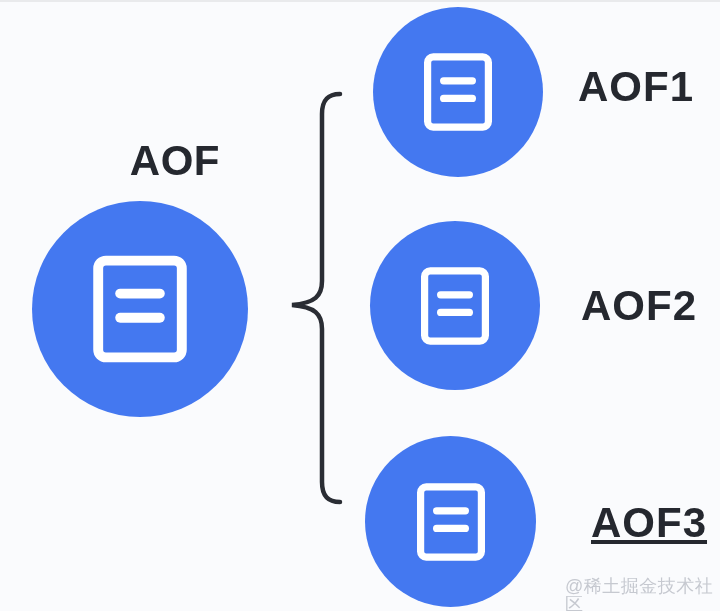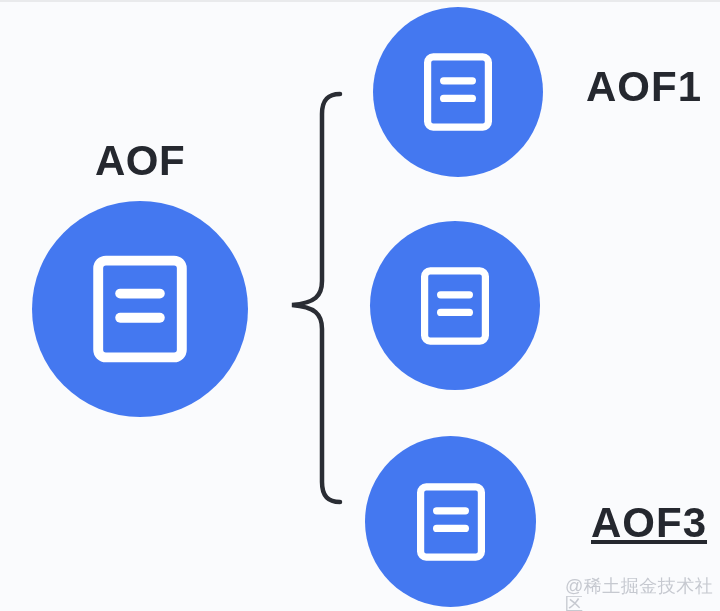--- a/index.html
+++ b/index.html
@@ -44,24 +44,24 @@
     font-weight: bold;
     font-size: 42px;
     line-height: 1;
     letter-spacing: 1px;
     white-space: nowrap;
   }
   .label.source-label {
     left: 60px;
     top: 138px;
     width: 160px;
-    text-align: center;
+    text-align: right;
     letter-spacing: 0.5px;
   }
-  .label.l1 { left: 578px; top: 64px; margin-left: 8px; }
+  .label.l1 { left: 578px; top: 64px; }
   .label.l2 { left: 581px; top: 283px; }
   .label.l3 { left: 591px; top: 500px; text-decoration: underline; }
 
   .brace {
     position: absolute;
     left: 283px;
     top: 83px;
     width: 62px;
     height: 430px;
   }
@@ -110,20 +110,21 @@
   </div>
   <div class="label l1">AOF1</div>
 
   <div class="node t2">
     <svg class="doc-icon" viewBox="0 0 90 100" fill="none" xmlns="http://www.w3.org/2000/svg">
       <rect x="7" y="6" width="76" height="88" rx="7" stroke="#ffffff" stroke-width="9" fill="none"></rect>
       <line x1="27" y1="36" x2="63" y2="36" stroke="#ffffff" stroke-width="9" stroke-linecap="round"></line>
       <line x1="27" y1="58" x2="63" y2="58" stroke="#ffffff" stroke-width="9" stroke-linecap="round"></line>
     </svg>
   </div>
+  <div class="label l2">AOF2</div>
 
   <div class="node t3">
     <svg class="doc-icon" viewBox="0 0 90 100" fill="none" xmlns="http://www.w3.org/2000/svg">
       <rect x="7" y="6" width="76" height="88" rx="7" stroke="#ffffff" stroke-width="9" fill="none"></rect>
       <line x1="27" y1="36" x2="63" y2="36" stroke="#ffffff" stroke-width="9" stroke-linecap="round"></line>
       <line x1="27" y1="58" x2="63" y2="58" stroke="#ffffff" stroke-width="9" stroke-linecap="round"></line>
     </svg>
   </div>
   <div class="label l3">AOF3</div>
 

